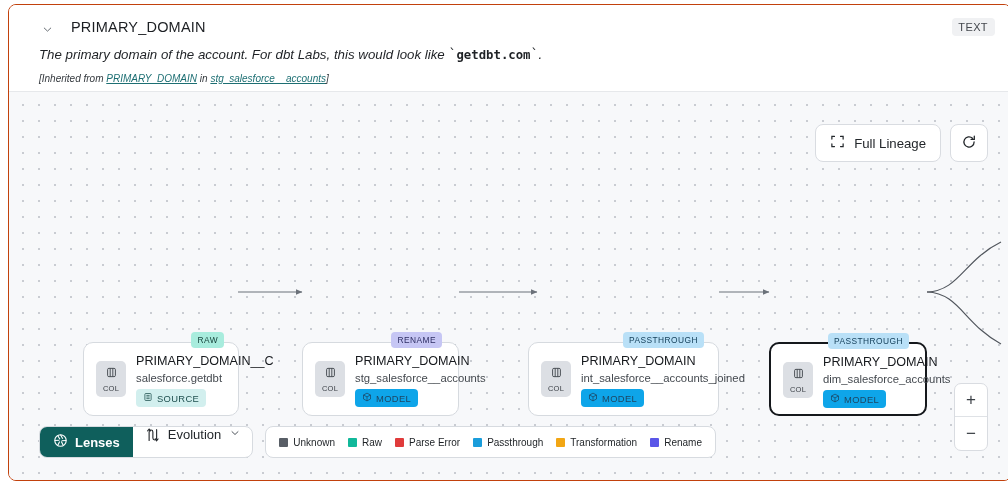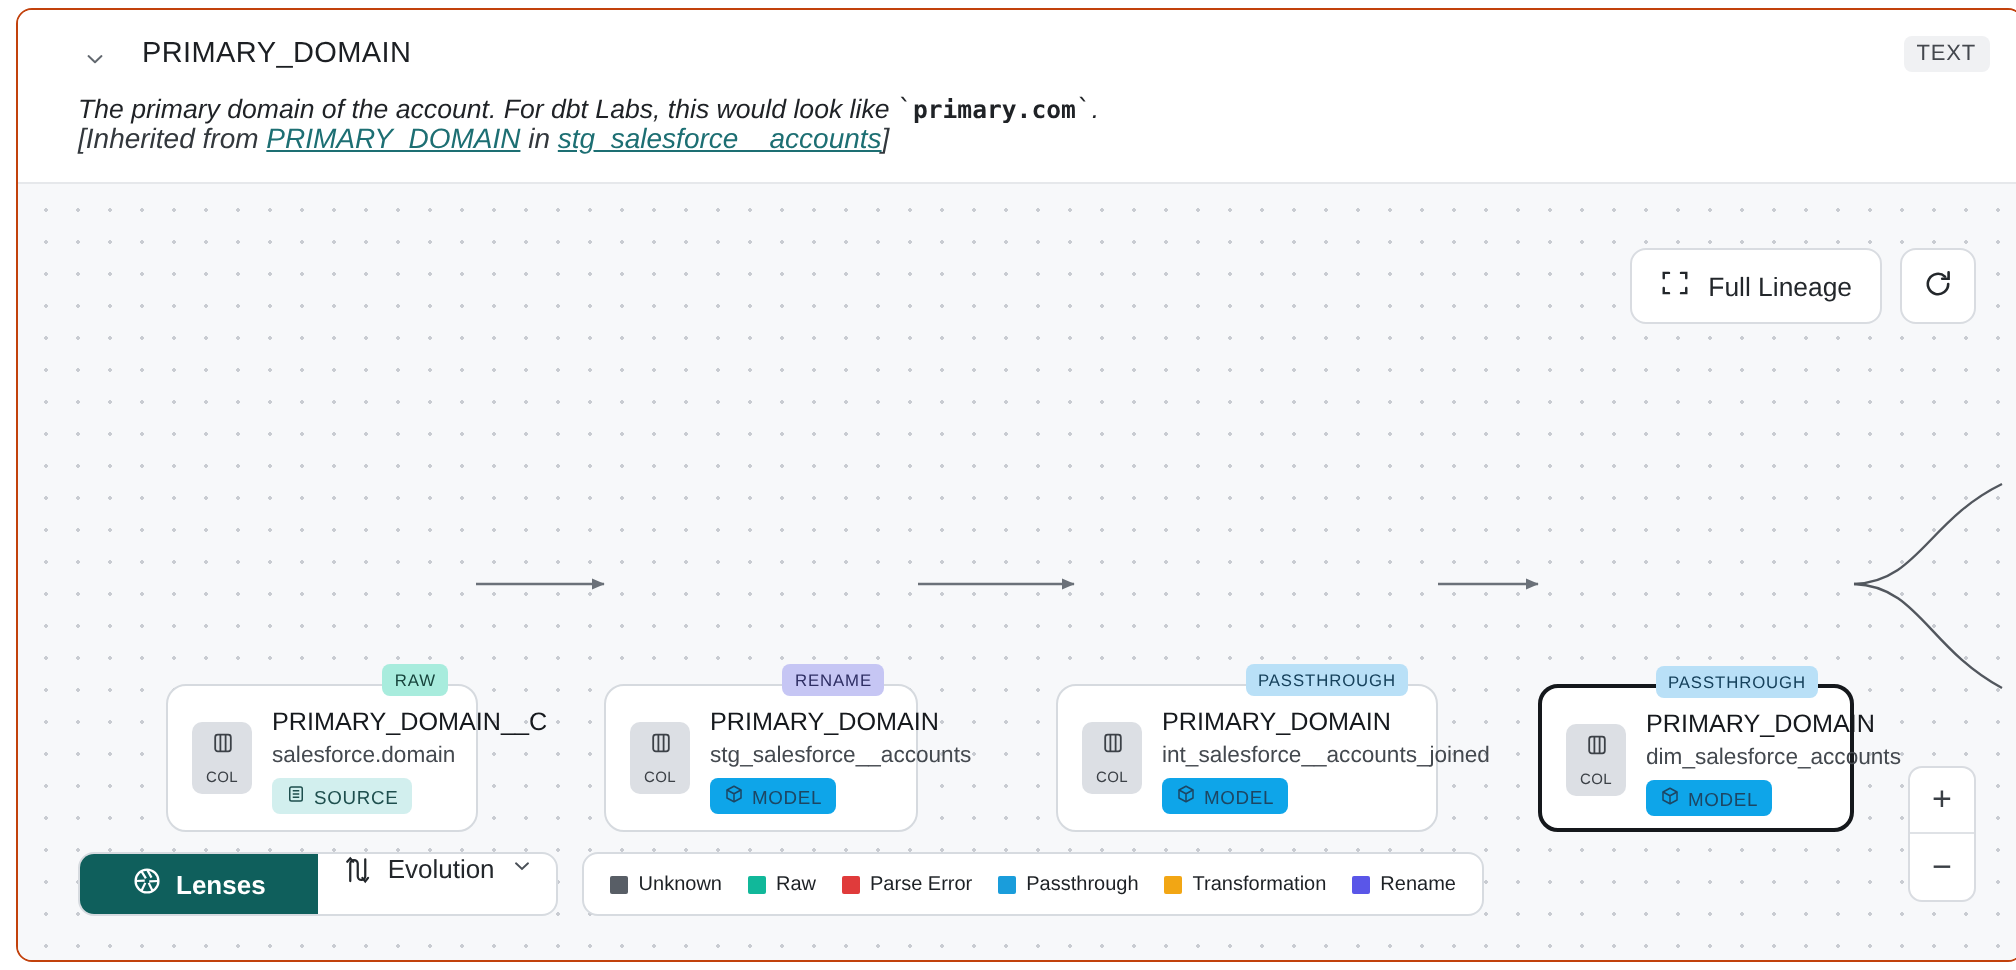--- a/index.html
+++ b/index.html
@@ -48,22 +48,22 @@
     font-size: 13.3px; font-style: italic; color: #1f2226;
     white-space: nowrap;
   }
   .desc code {
     font-family: "DejaVu Sans Mono", monospace;
     font-style: normal; font-weight: bold; font-size: 12.3px;
   }
   .tick { font-family:"DejaVu Sans Mono", monospace; font-style: normal; }
 
   .inherit {
-    position: absolute; left: 30px; top: 56px;
-    font-size: 14px; font-style: italic; color: #33383d;
+    position: absolute; left: 30px; top: 68px;
+    font-size: 10px; font-style: italic; color: #33383d;
     white-space: nowrap;
   }
   .inherit a {
     color: #1d6f73; text-decoration: underline;
     font-style: italic;
   }
 
   .hdr-divider {
     position: absolute; left: 0; right: 0; top: 86px;
     height: 1px; background: #e6e8eb;
@@ -146,21 +146,21 @@
 
   
   .bottom { position: absolute; left: 30px; bottom: 22px; display:flex; gap: 12px; align-items:center; }
 
   .seg {
     display:flex; background:#fff; border:1px solid #d7dbe0;
     border-radius: 8px; overflow:hidden; height: 32px;
   }
   .seg .lenses {
     background:#0f5f5c; color:#fff; display:flex; align-items:center; gap:7px;
-    padding: 0 26px; font-size: 13px; font-weight: bold; cursor:pointer;
+    padding: 0 13px; font-size: 13px; font-weight: bold; cursor:pointer;
   }
   .seg .evo {
     display:flex; gap:8px; padding: 0 11px 0 12px;
     font-size: 13px; color:#23272b; cursor:pointer;
   }
 
   .legend {
     display:flex; align-items:center; gap: 13px; height: 32px;
     background:#fff; border:1px solid #d7dbe0; border-radius: 8px;
     padding: 0 13px; font-size: 10px; color:#1d2125;
@@ -178,21 +178,21 @@
     <div class="chev">
       <svg width="13" height="13" viewBox="0 0 16 16" fill="none">
         <path d="M4 6.2 L8 10 L12 6.2" stroke="#5b6views" stroke-width="1.2" stroke-linecap="round" stroke-linejoin="round" style="stroke:#62686f"></path>
       </svg>
     </div>
 
     <div class="title">PRIMARY_DOMAIN</div>
 
     <div class="type-badge">TEXT</div>
 
-    <div class="desc"><span>The primary domain of the account. For dbt Labs, this would look like </span><span class="tick">`</span><code>primary.com</code><span class="tick">`</span><span>.</span></div>
+    <div class="desc"><span>The primary domain of the account. For dbt Labs, this would look like </span><span class="tick">`</span><code>getdbt.com</code><span class="tick">`</span><span>.</span></div>
 
     <div class="inherit"><span>[Inherited from </span><a href="#">PRIMARY_DOMAIN</a><span> in </span><a href="#">stg_salesforce__accounts</a><span>]</span></div>
 
     <div class="hdr-divider"></div>
   </div>
 
   <div class="canvas">
 
     <svg class="wires">
       <defs>
@@ -235,21 +235,21 @@
         <div class="node" style="left: 74px; width: 156px;">
           <div class="tag raw" style="right:14px">RAW</div>
      <div class="col-chip">
         <span><svg width="13" height="13" viewBox="0 0 16 16" fill="none" stroke="#3c4147" stroke-width="1.1">
  <rect x="3.2" y="2.9" width="9.6" height="10.2" rx="1.6"></rect>
                 <path d="M6.4 2.9v10.2M9.6 2.9v10.2"></path>
               </svg></span>
         <span class="lbl">COL</span>
      </div>
      <div class="nname" style="left:52px">PRIMARY_DOMAIN__C</div>
-     <div class="nsub" style="left:52px">salesforce.domain</div>
+     <div class="nsub" style="left:52px">salesforce.getdbt</div>
      <div class="kind source" style="left:52px">
         <span><svg width="10" height="10" viewBox="0 0 16 16" fill="none" stroke="#1e4f4e" stroke-width="1.2">
  <rect x="3" y="2.4" width="10" height="11.2" rx="1.4"></rect>
                 <path d="M5.4 5.4h5.2M5.4 8h5.2M5.4 10.6h5.2"></path>
               </svg></span>
         <span>SOURCE</span>
      </div>
         </div>
         <div class="node" style="left: 293px; width: 157px;">
           <div class="tag ren" style="right:16px">RENAME</div>

